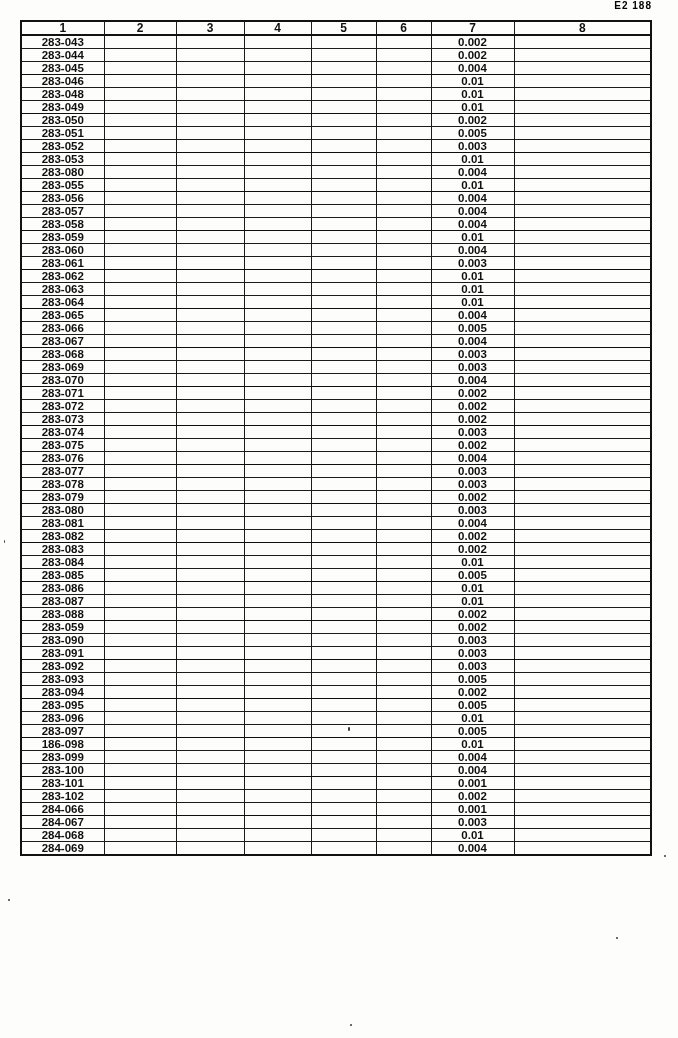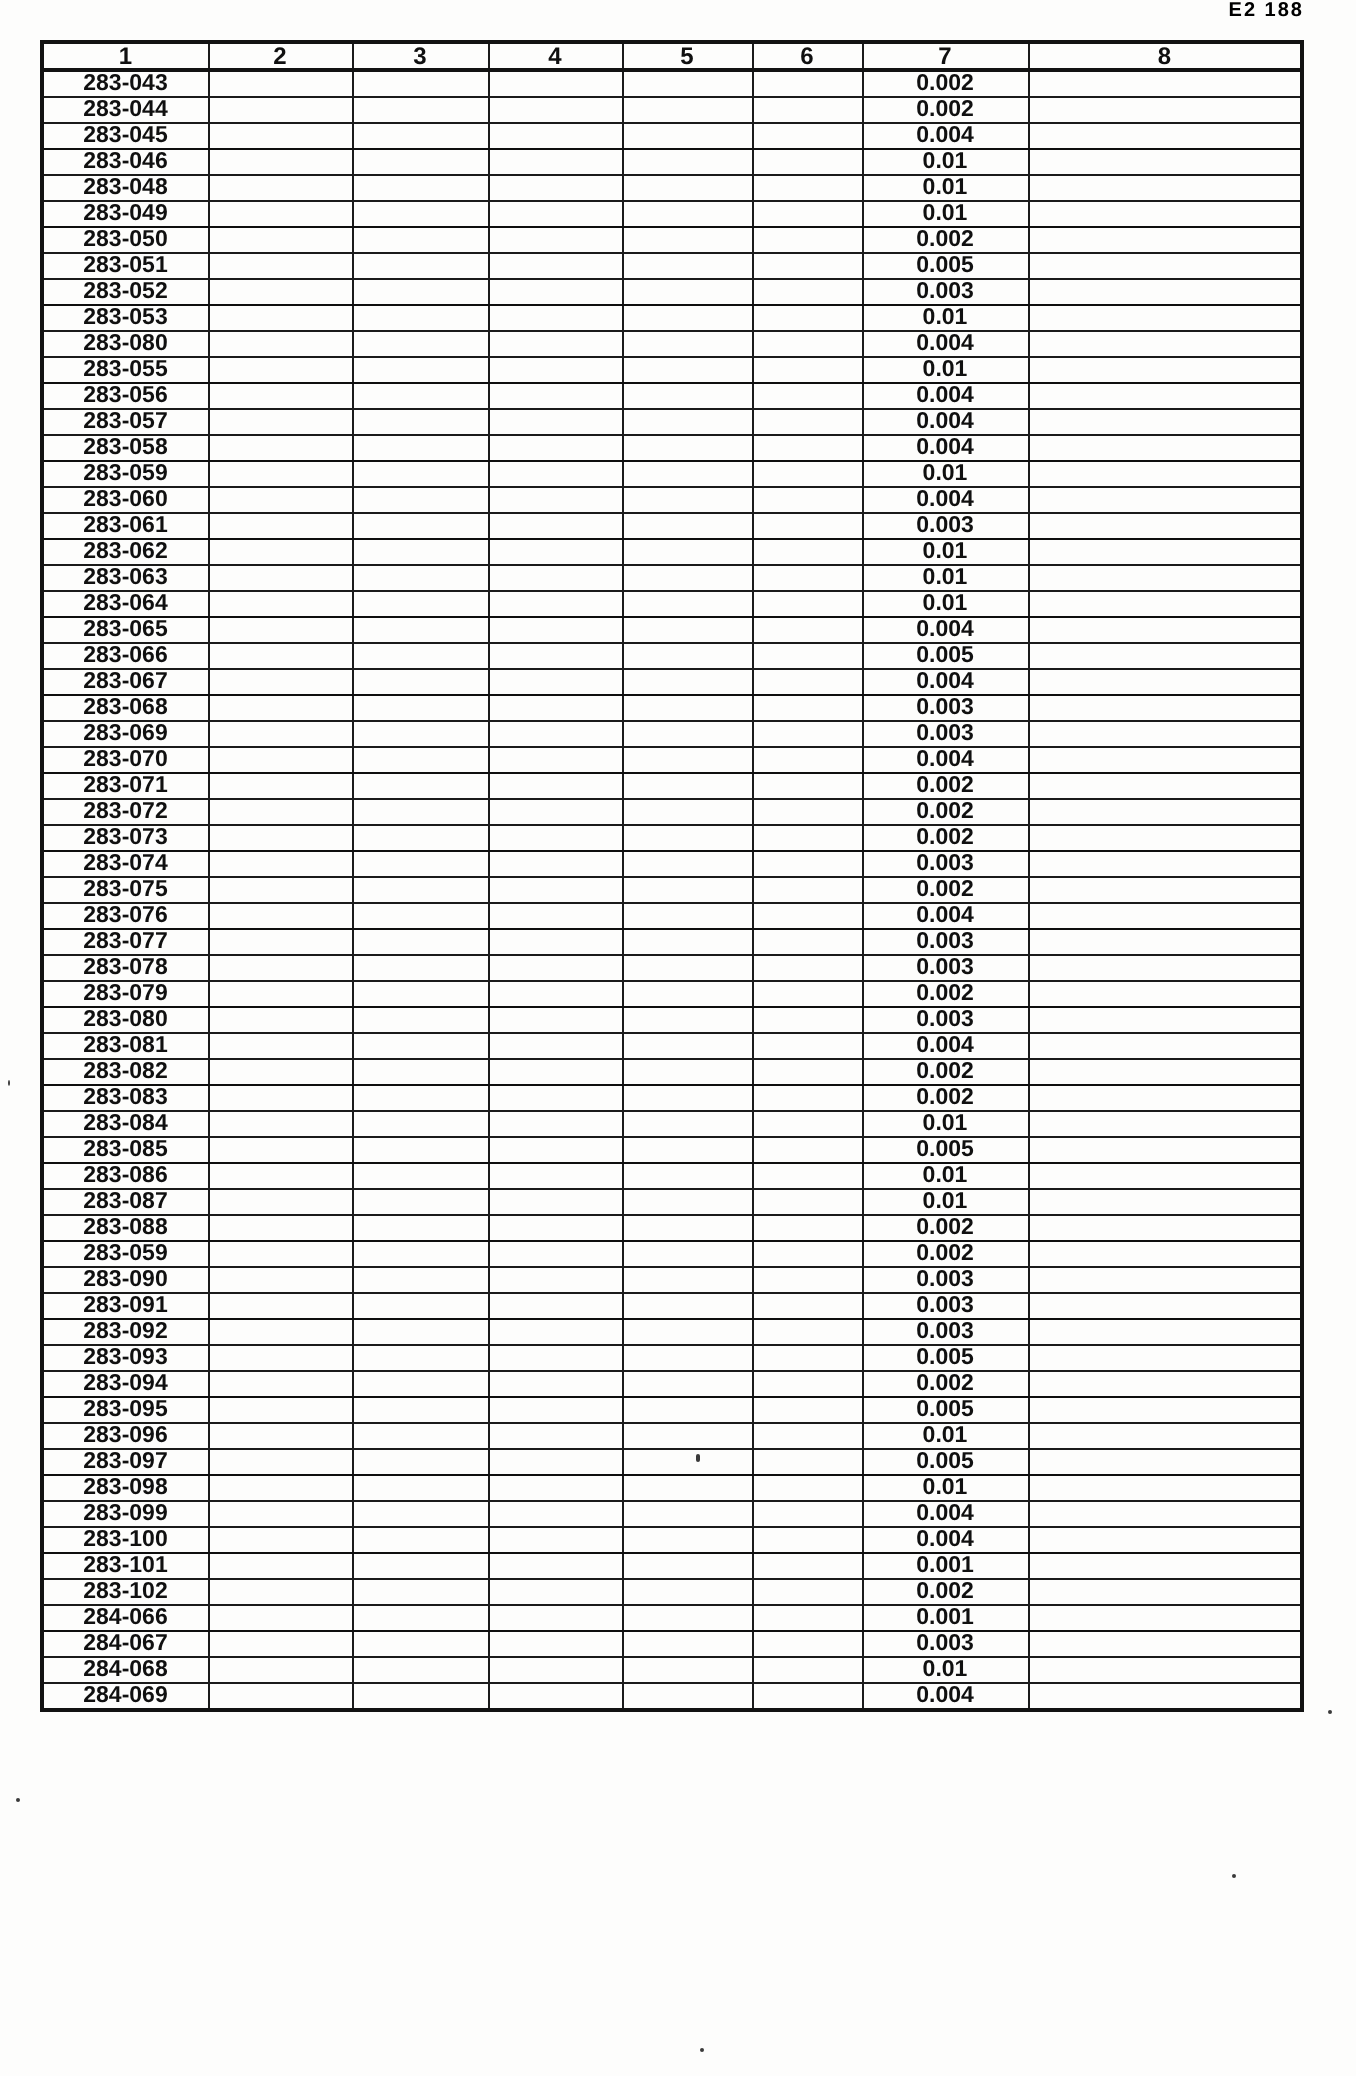--- a/index.html
+++ b/index.html
@@ -634,21 +634,21 @@
         <td>283-097</td>
         <td></td>
         <td></td>
         <td></td>
         <td></td>
         <td></td>
         <td>0.005</td>
         <td></td>
       </tr>
       <tr>
-        <td>283-098</td>
+        <td>186-098</td>
         <td></td>
         <td></td>
         <td></td>
         <td></td>
         <td></td>
         <td>0.01</td>
         <td></td>
       </tr>
       <tr>
         <td>283-099</td>

